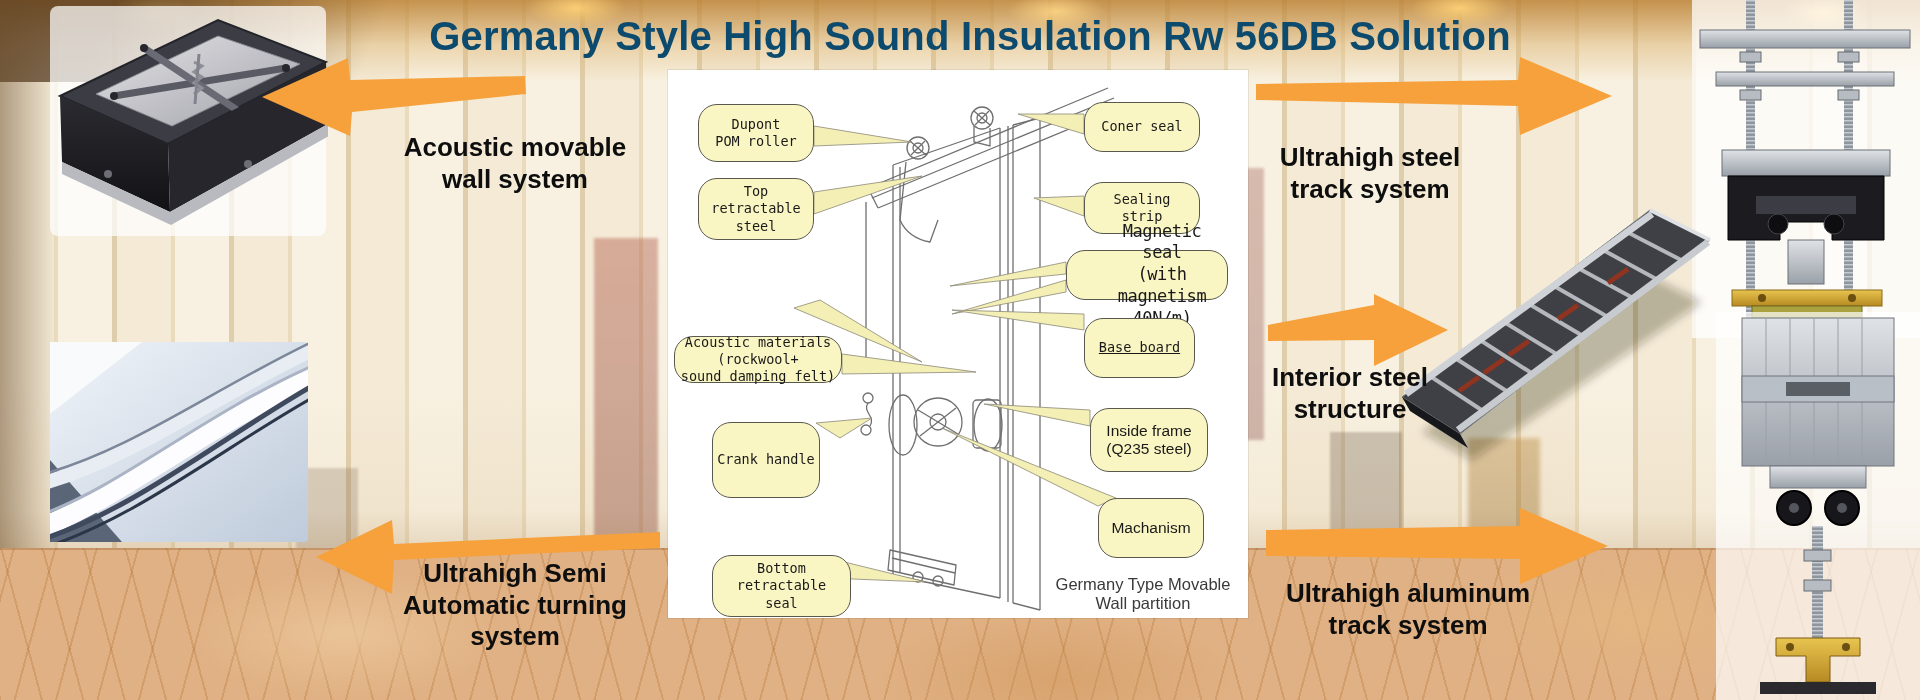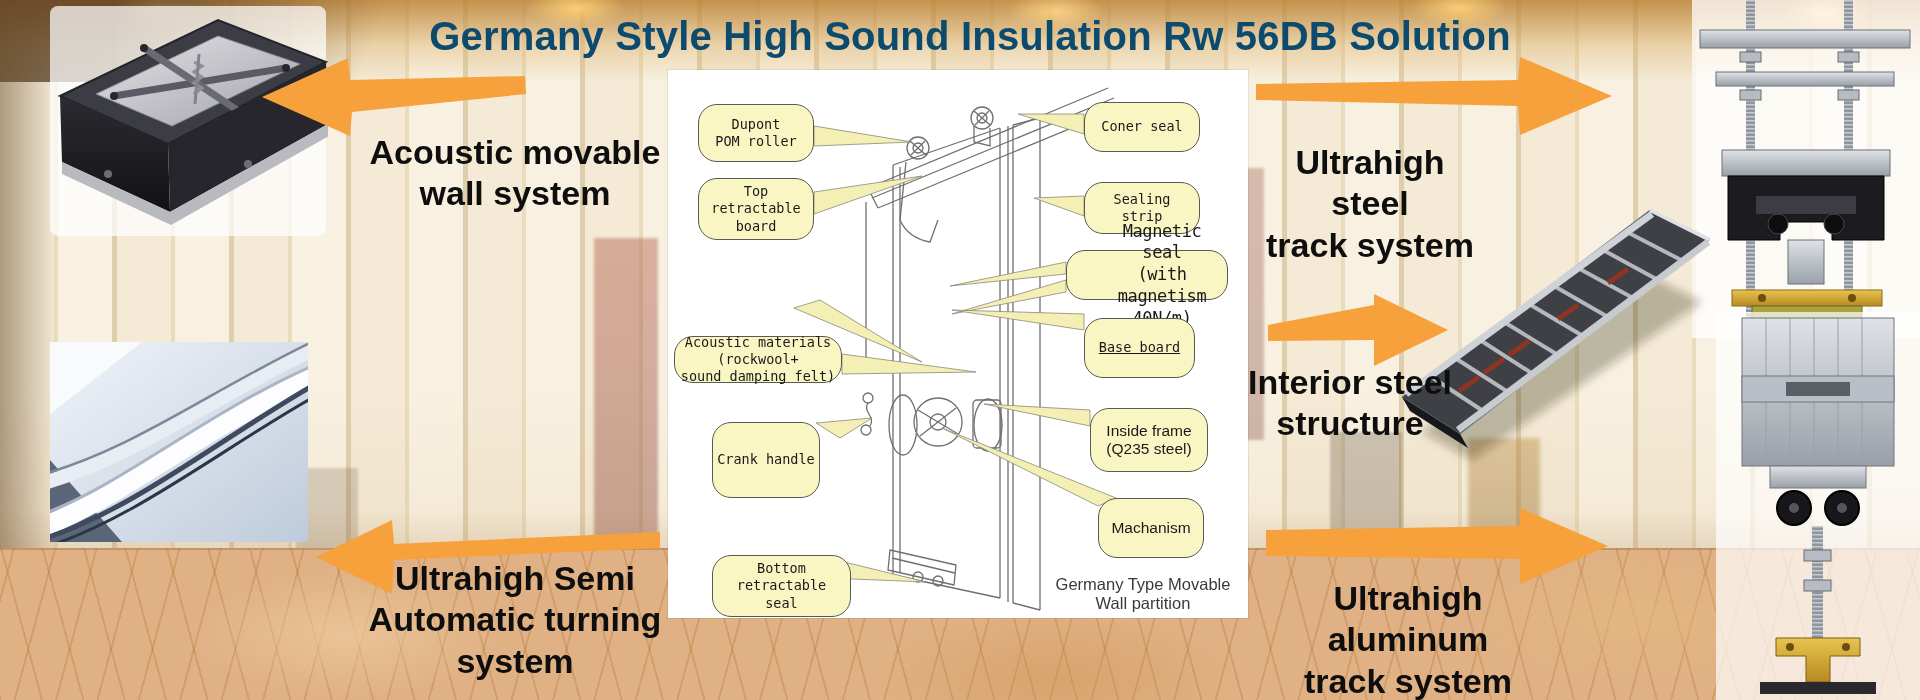--- a/index.html
+++ b/index.html
@@ -32,21 +32,21 @@
     background:
       radial-gradient(220px 90px at 18% 55%, rgba(236,200,155,.8), rgba(236,200,155,0) 70%),
       radial-gradient(260px 100px at 55% 85%, rgba(206,146,82,.45), rgba(206,146,82,0) 70%),
       radial-gradient(240px 90px at 85% 45%, rgba(228,184,128,.7), rgba(228,184,128,0) 70%),
       repeating-linear-gradient(75deg, rgba(178,112,52,.30) 0 2px, rgba(0,0,0,0) 2px 40px),
       repeating-linear-gradient(-75deg, rgba(178,112,52,.30) 0 2px, rgba(0,0,0,0) 2px 40px);
     background-color:#e0b184;}
   
   .title{position:absolute;left:420px;top:14px;width:1100px;z-index:6;
     font-size:40px;font-weight:bold;color:#0c4a6e;text-align:center;letter-spacing:.2px;}
-  .lbl{position:absolute;z-index:6;font-weight:bold;color:#0e0e0e;font-size:34px;
+  .lbl{position:absolute;z-index:6;font-weight:bold;color:#0e0e0e;font-size:26px;
     line-height:1.22;text-align:center;white-space:pre-line;}
   .lbl-acoustic{left:360px;top:132px;width:310px;}
   .lbl-turning{left:345px;top:558px;width:340px;}
   .lbl-steel{left:1255px;top:142px;width:230px;}
   .lbl-interior{left:1240px;top:362px;width:220px;}
   .lbl-alu{left:1268px;top:578px;width:280px;}
   
   .panel{position:absolute;left:668px;top:70px;width:580px;height:548px;background:#ffffff;
     z-index:3;box-shadow:0 0 0 1px rgba(0,0,0,.07);}
   .panel svg{position:absolute;left:0;top:0;}
@@ -308,21 +308,21 @@
         <polygon points="416,244 416,260 284,240"></polygon>
         <polygon points="422,340 422,356 316,334"></polygon>
         <polygon points="430,436 448,428 274,358"></polygon>
       </g>
     </svg>
 
     <div class="co" style="left:30px;top:34px;width:116px;height:58px;">Dupont
 POM roller</div>
     <div class="co" style="left:30px;top:108px;width:116px;height:62px;">Top
 retractable
-board</div>
+steel</div>
     <div class="co" style="left:6px;top:266px;width:168px;height:47px;">Acoustic materials
 (rockwool+
 sound damping felt)</div>
     <div class="co" style="left:44px;top:352px;width:108px;height:76px;">Crank handle</div>
     <div class="co" style="left:44px;top:485px;width:139px;height:62px;">Bottom
 retractable
 seal</div>
     <div class="co" style="left:416px;top:32px;width:116px;height:50px;">Coner seal</div>
     <div class="co" style="left:416px;top:112px;width:116px;height:52px;">Sealing
 strip</div>

